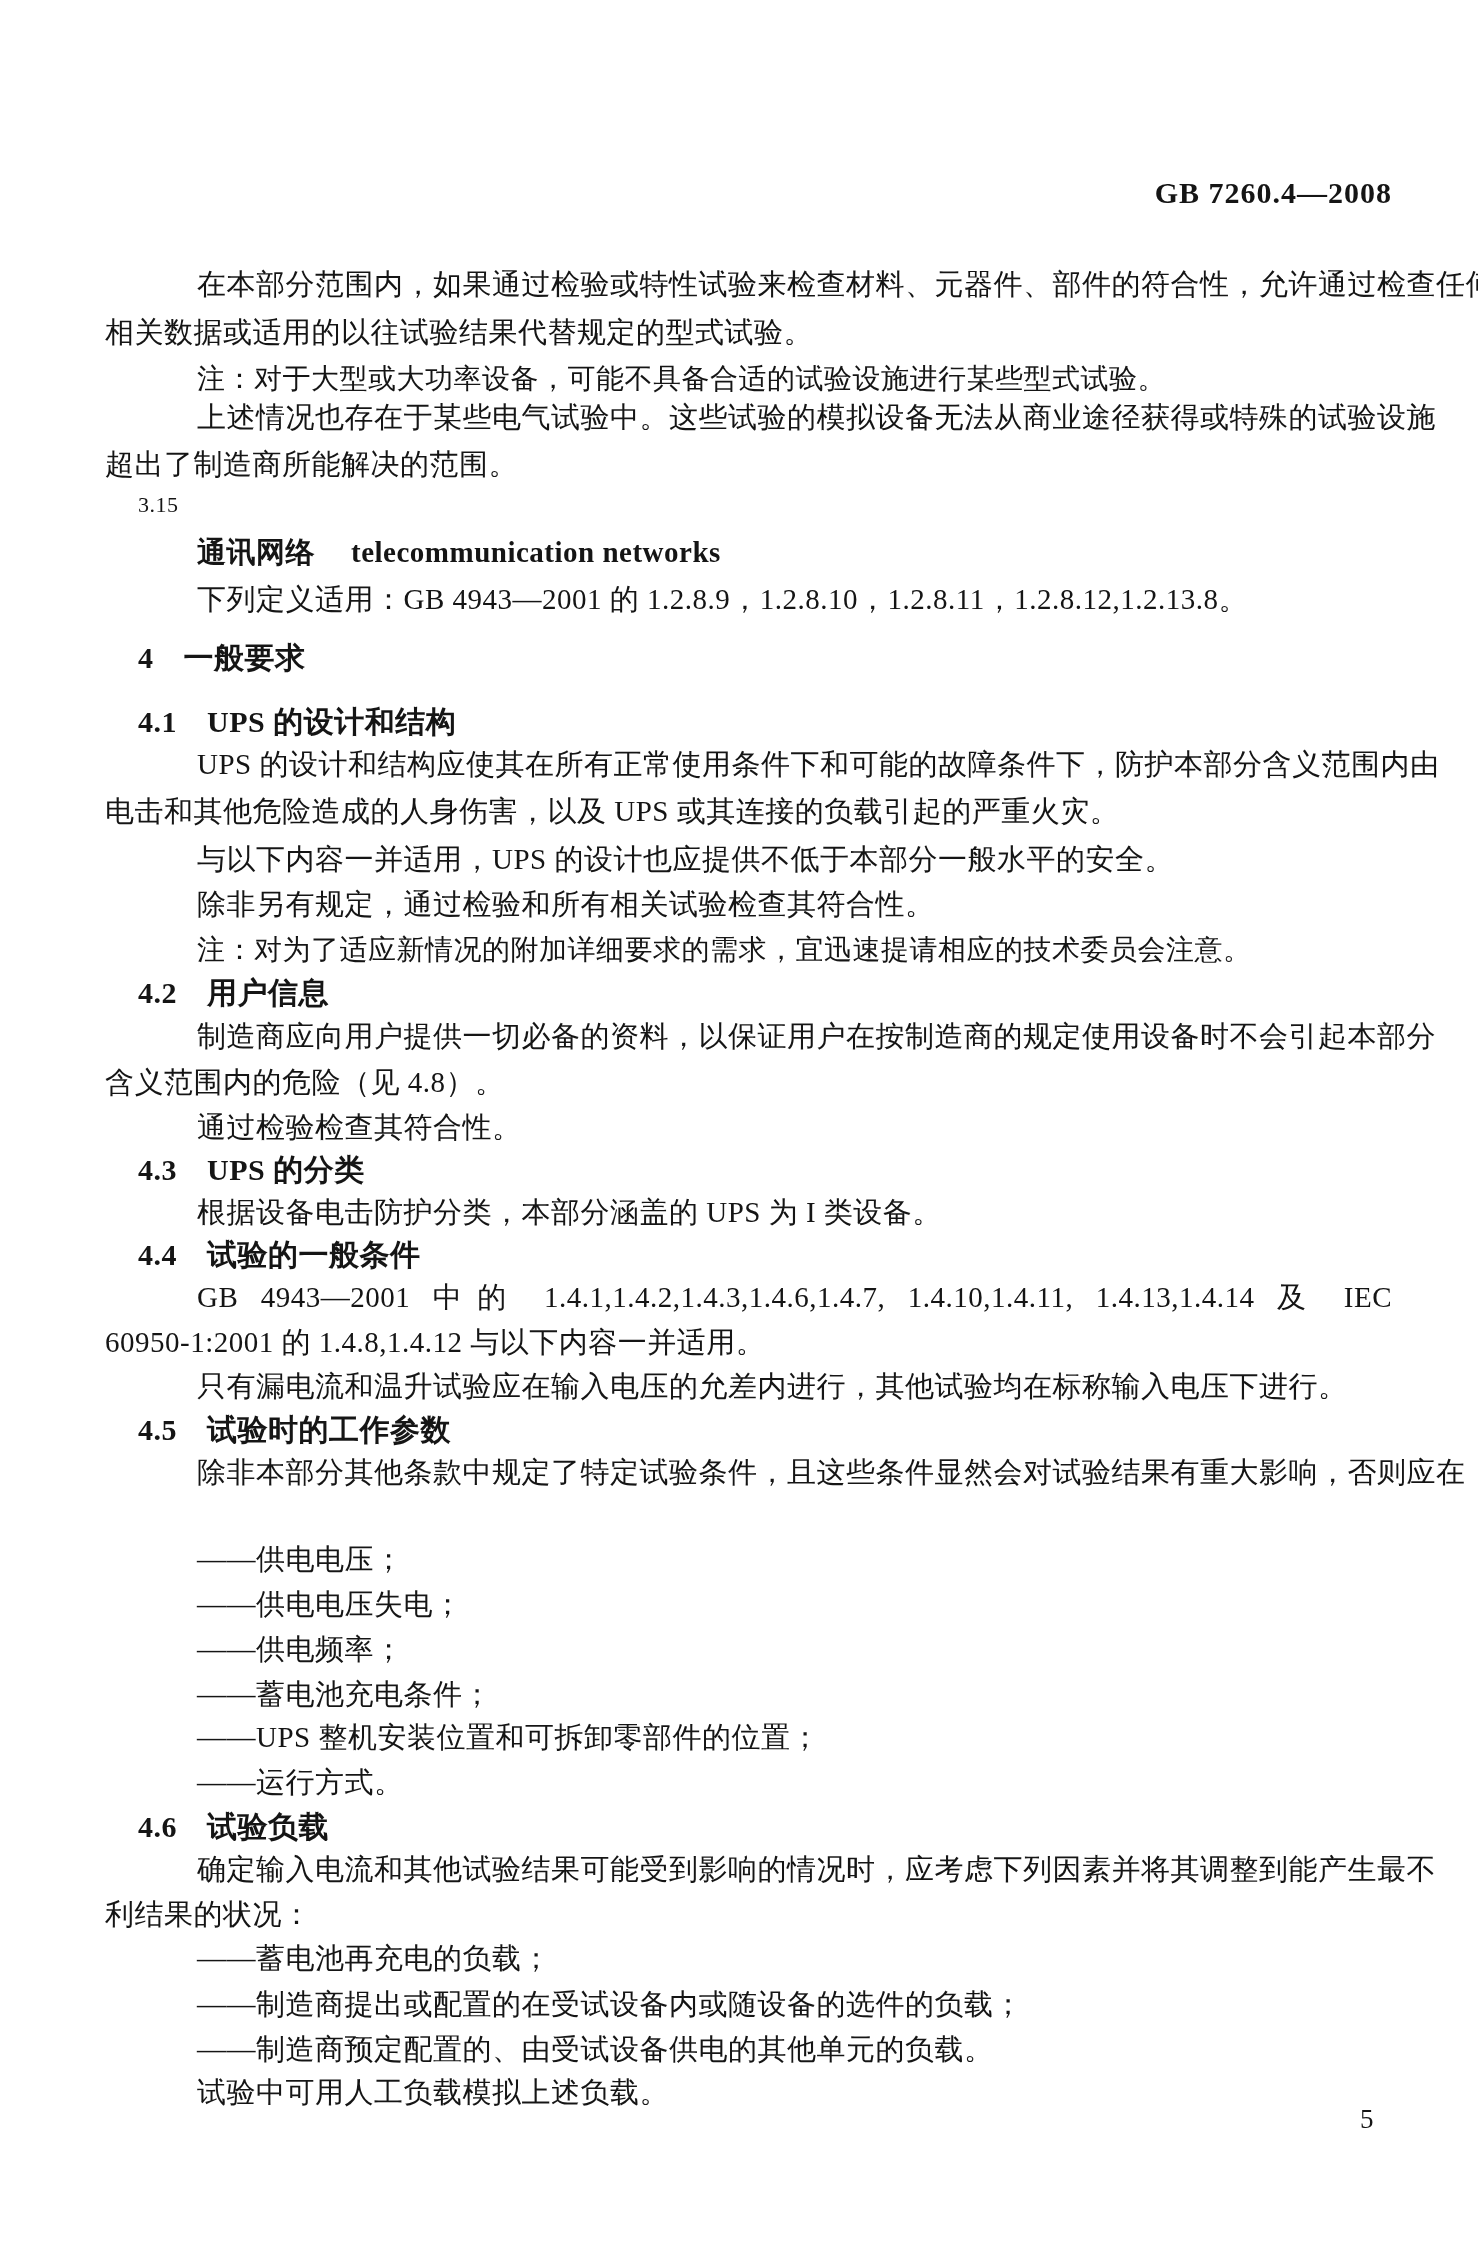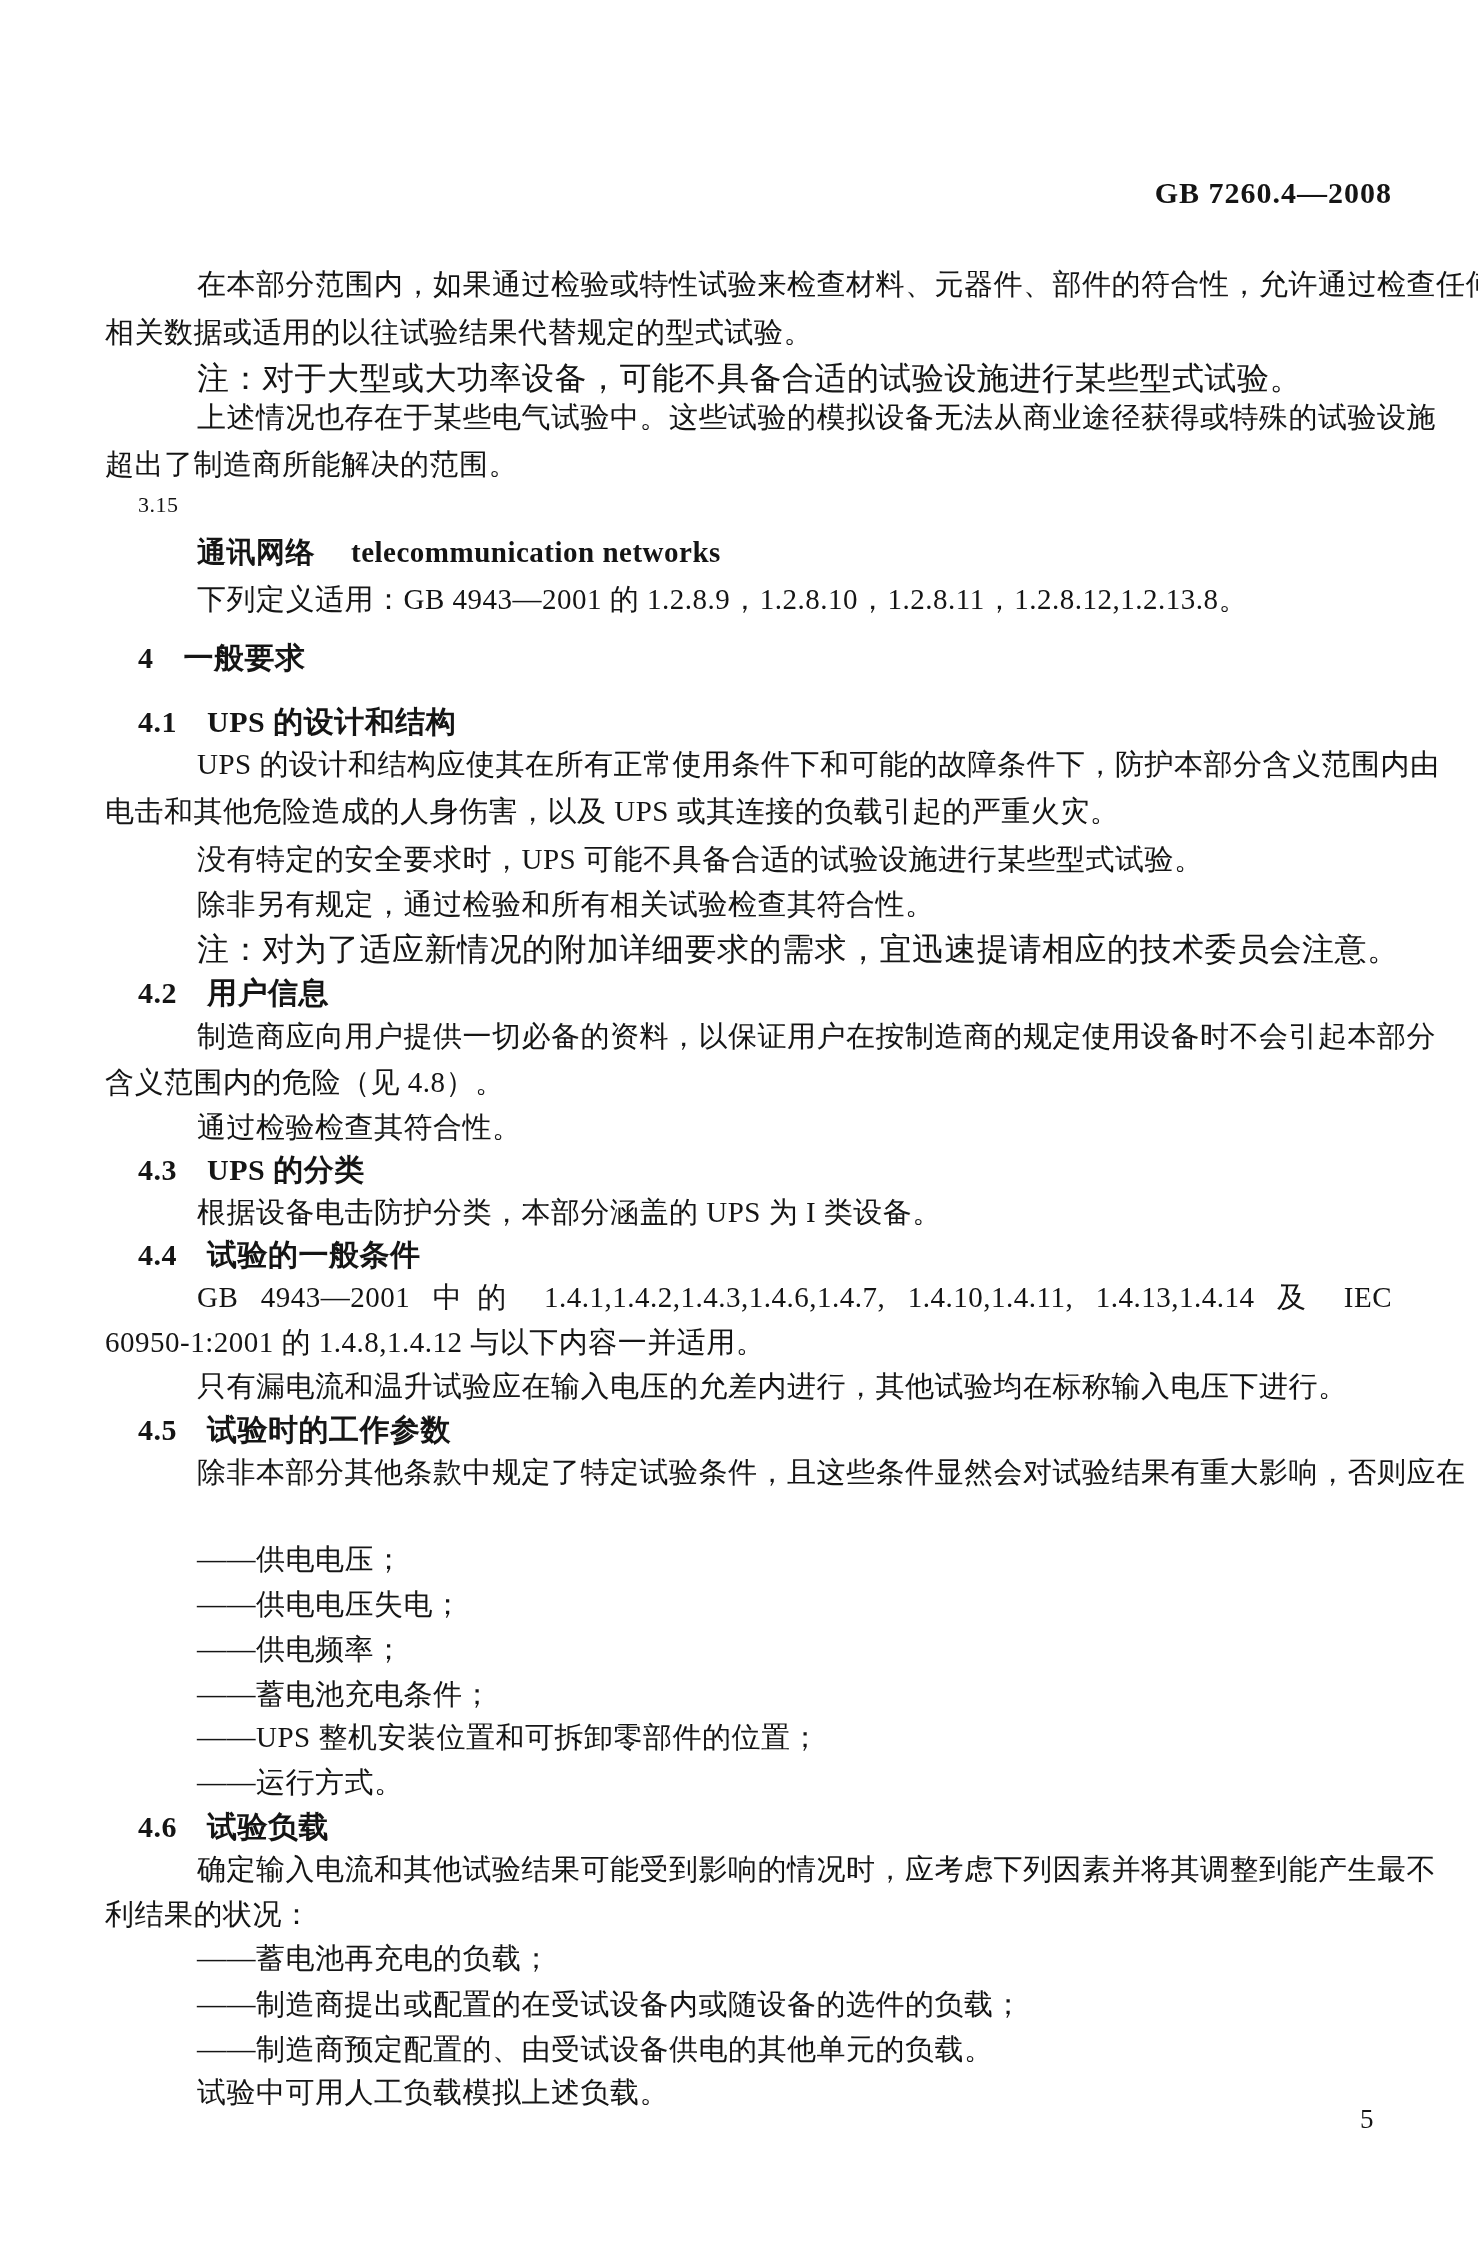--- a/index.html
+++ b/index.html
@@ -31,21 +31,21 @@
     font-size: 29px;
     letter-spacing: 0.5px;
     white-space: nowrap;
   }
   .indent { padding-left: 92px; }
   .fill {
     text-align: justify;
     text-align-last: justify;
   }
   .note {
-    font-size: 32px;
+    font-size: 28px;
     padding-left: 92px;
   }
   .clause {
     font-weight: 400;
     padding-left: 33px;
     font-size: 22px;
   }
   .heading {
     font-weight: 700;
     padding-left: 33px;
@@ -87,21 +87,21 @@
   <div class="line heading" style="top:634px">
     <span class="h-num">4</span><span>一般要求</span>
   </div>
 
   <div class="line heading" style="top:698px">
     <span class="h-num">4.1</span><span>UPS 的设计和结构</span>
   </div>
 
   <div class="line fill indent" style="top:741px">UPS 的设计和结构应使其在所有正常使用条件下和可能的故障条件下，防护本部分含义范围内由</div>
   <div class="line" style="top:788px">电击和其他危险造成的人身伤害，以及 UPS 或其连接的负载引起的严重火灾。</div>
-  <div class="line indent" style="top:836px">没有特定的安全要求时，UPS 可能不具备合适的试验设施进行某些型式试验。</div>
+  <div class="line indent" style="top:836px">与以下内容一并适用，UPS 的设计也应提供不低于本部分一般水平的安全。</div>
   <div class="line indent" style="top:881px">除非另有规定，通过检验和所有相关试验检查其符合性。</div>
   <div class="line note" style="top:926px">注：对为了适应新情况的附加详细要求的需求，宜迅速提请相应的技术委员会注意。</div>
 
   <div class="line heading" style="top:969px">
     <span class="h-num">4.2</span><span>用户信息</span>
   </div>
 
   <div class="line fill indent" style="top:1013px">制造商应向用户提供一切必备的资料，以保证用户在按制造商的规定使用设备时不会引起本部分</div>
   <div class="line" style="top:1059px">含义范围内的危险（见 4.8）。</div>
   <div class="line indent" style="top:1104px">通过检验检查其符合性。</div>

